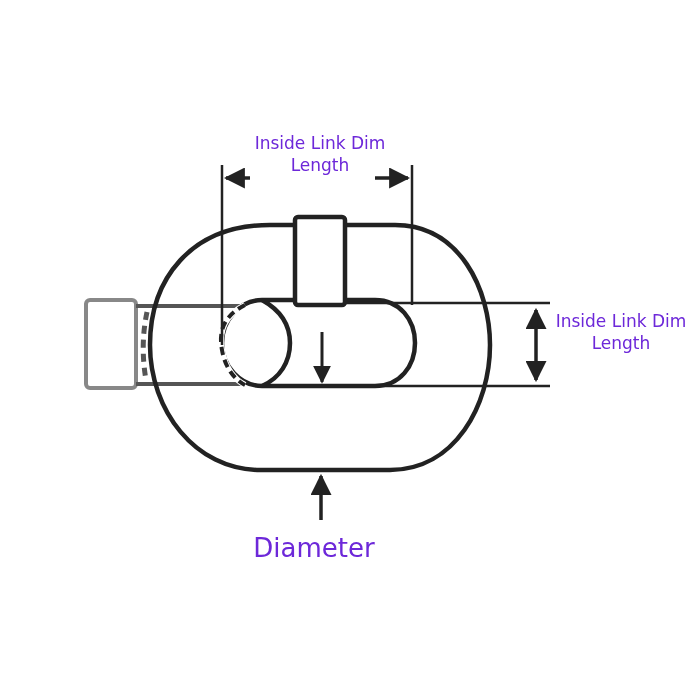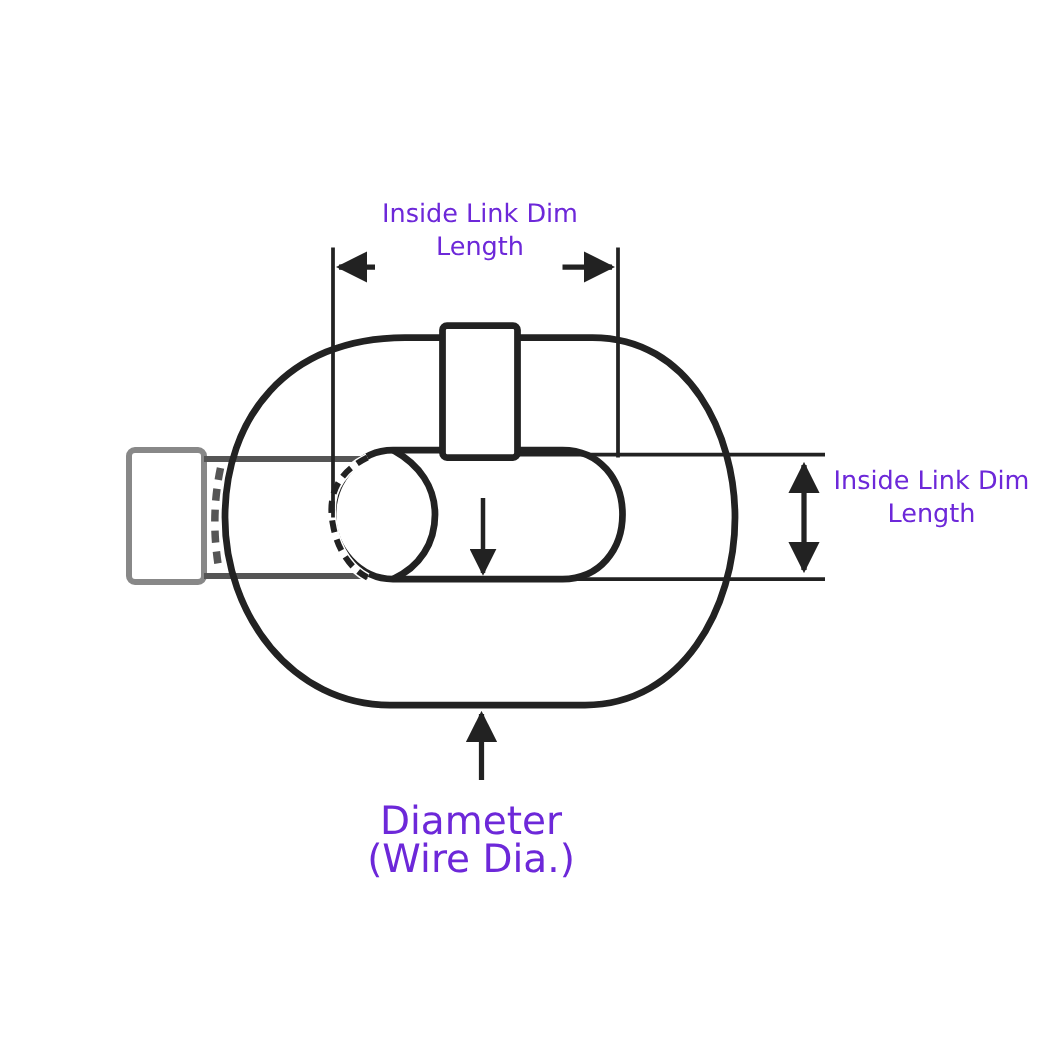--- a/index.html
+++ b/index.html
@@ -61,14 +61,13 @@
   <span>Length</span>
 </div>
 
 <div class="lbl" style="left:546px; top:310px; width:150px;">
   <span>Inside Link Dim</span>
   <span>Length</span>
 </div>
 
 <div class="lbl" style="left:239px; top:536px; width:150px; font-size:26px; line-height:25px;">
   <span>Diameter</span>
-  <span>(Wire Dia.)</span>
 </div>
 
 </body></html>

